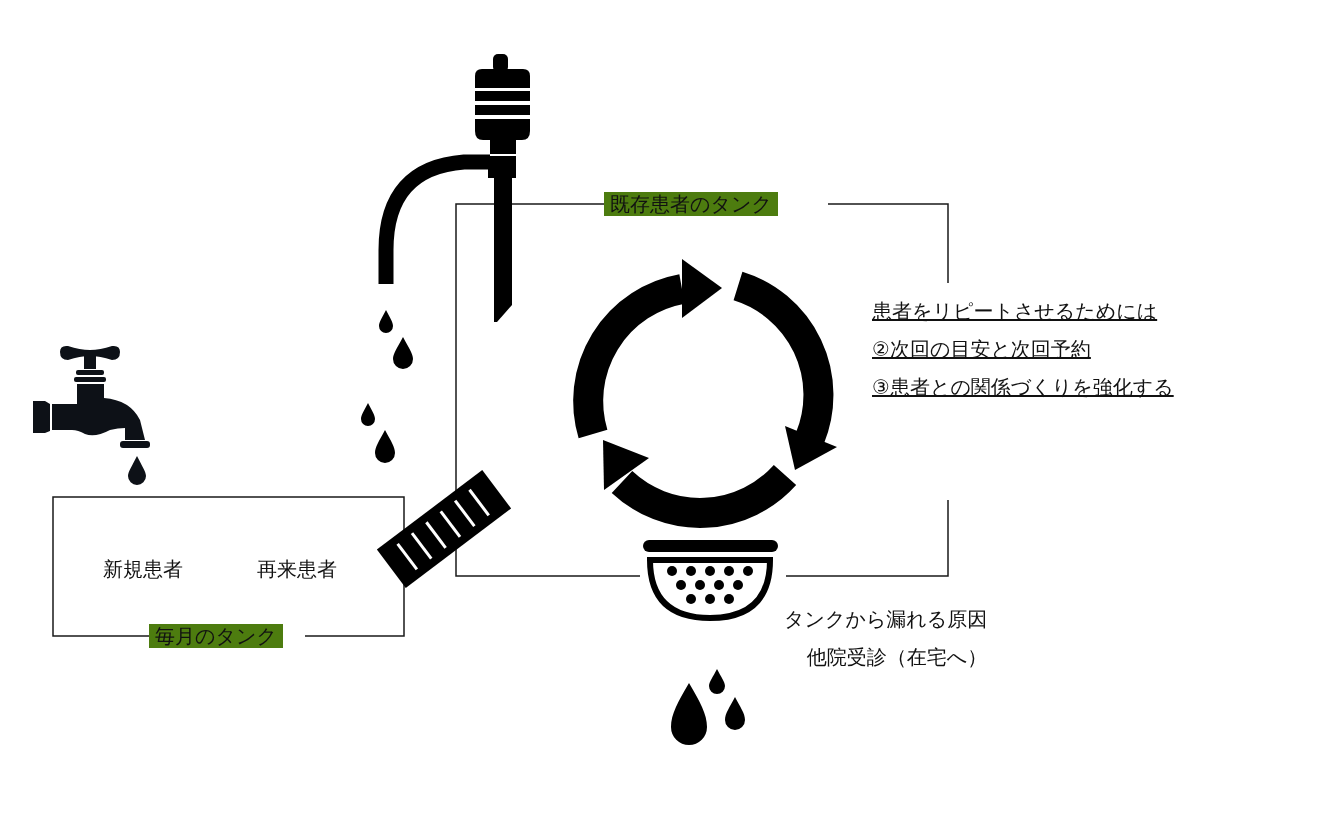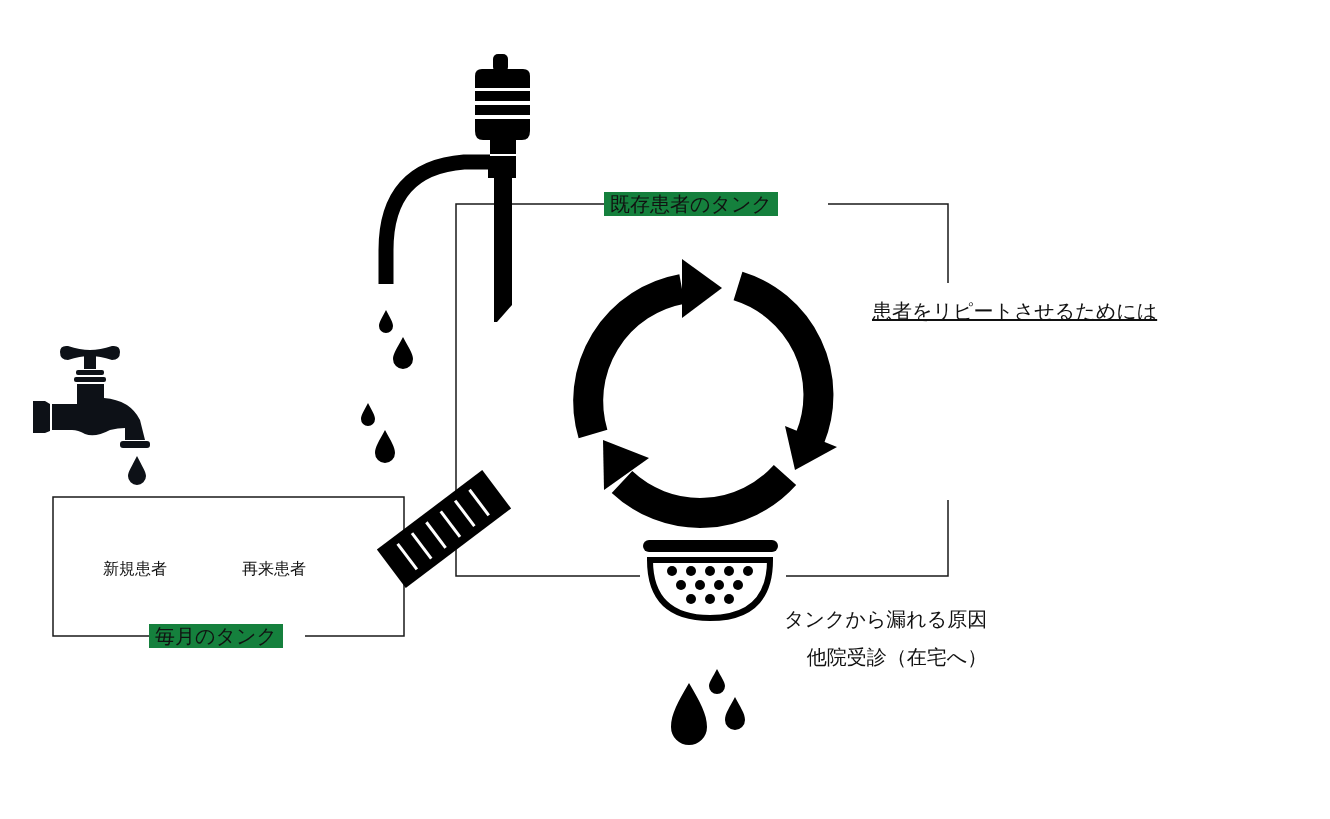--- a/index.html
+++ b/index.html
@@ -1,20 +1,20 @@
 <!DOCTYPE html>
 <html><head>
 <meta charset="utf-8">
 <style>
   html,body{margin:0;padding:0;background:#ffffff;}
   body{width:1330px;height:819px;position:relative;overflow:hidden;
        font-family:"DejaVu Sans","Liberation Sans",sans-serif;color:#111;}
   svg.layer{position:absolute;left:0;top:0;}
-  .label{position:absolute;font-size:20px;line-height:24px;white-space:nowrap;background:#15803d;padding:0 6px;}
-  .txt{position:absolute;font-size:16px;line-height:24px;white-space:nowrap;}
+  .label{position:absolute;font-size:20px;line-height:24px;white-space:nowrap;background:#4d7c0f;padding:0 6px;}
+  .txt{position:absolute;font-size:20px;line-height:24px;white-space:nowrap;}
   .list{position:absolute;font-size:20px;white-space:nowrap;}
   .list div{height:38px;line-height:38px;}
 </style>
 </head>
 <body>
 
 <svg class="layer" width="1330" height="819" viewBox="0 0 1330 819">
 
   <g fill="none" stroke="#1a1a1a" stroke-width="1.5">
     <polyline points="150,636 53,636 53,497 404,497 404,636 305,636"></polyline>
@@ -106,24 +106,26 @@
 
   <g fill="#000">
     <path d="M689,683 C678,702 671,714 671,727 A18,18 0 0 0 707,727 C707,714 700,702 689,683 Z"></path>
     <path d="M717,669 C713,677 709,682 709,686 A8,8 0 0 0 725,686 C725,682 721,677 717,669 Z"></path>
     <path d="M735,697 C730,707 725,713 725,720 A10,10 0 0 0 745,720 C745,713 740,707 735,697 Z"></path>
   </g>
 </svg>
 
 <div class="label" style="left:149px;top:624px;text-align:center;">毎月のタンク</div>
 <div class="txt" style="left:103px;top:557px;">新規患者</div>
-<div class="txt" style="left:242px;top:557px;">再来患者</div>
+<div class="txt" style="left:257px;top:557px;">再来患者</div>
 
 <div class="label" style="left:604px;top:192px;">既存患者のタンク</div>
 
 <div class="list" style="left:872px;top:292px;text-decoration:underline;">
   <div>患者をリピートさせるためには</div>
+  <div>②次回の目安と次回予約</div>
+  <div>③患者との関係づくりを強化する</div>
 </div>
 
 <div class="list" style="left:784px;top:600px;text-align:right;">
   <div>タンクから漏れる原因</div>
   <div>他院受診（在宅へ）</div>
 </div>
 
 </body></html>

